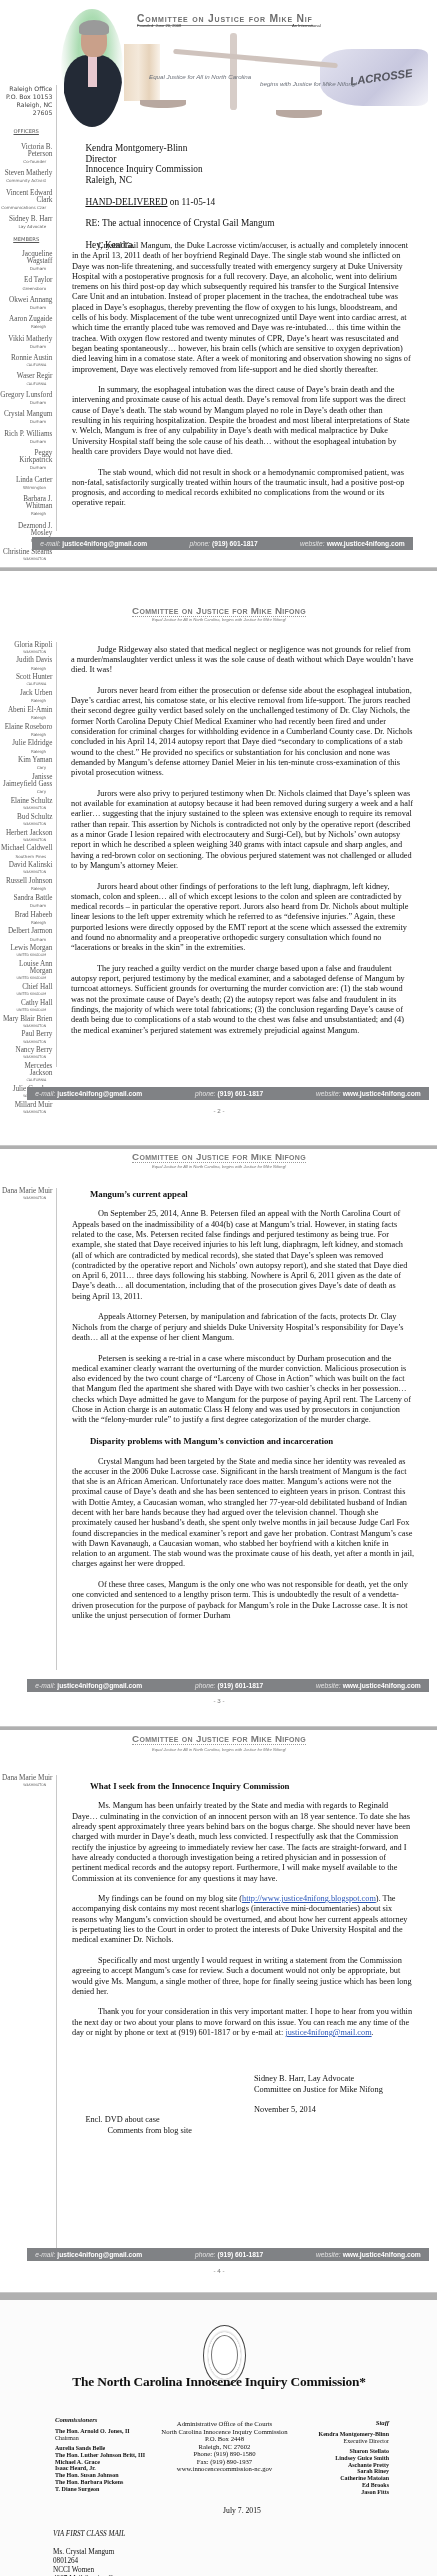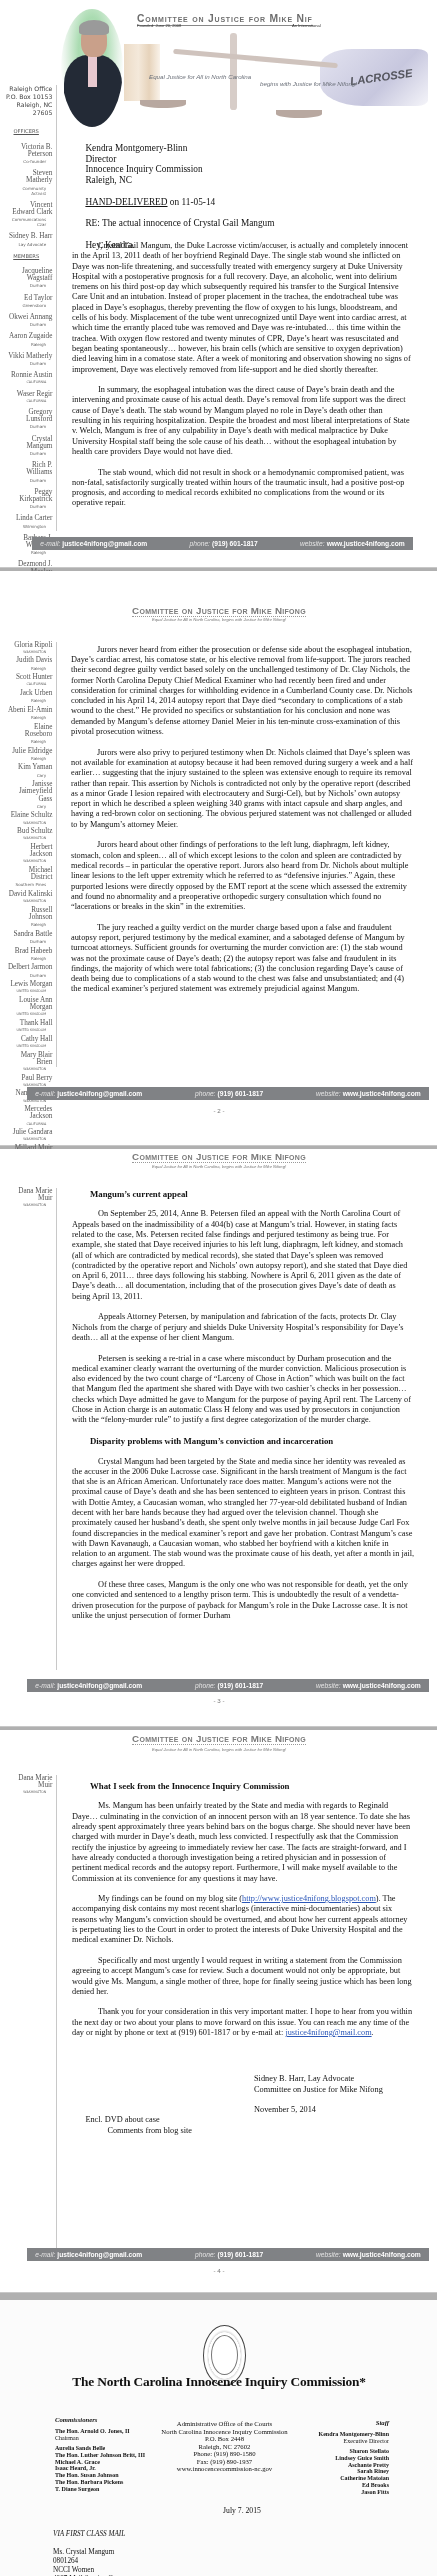--- a/index.html
+++ b/index.html
@@ -28,21 +28,21 @@
   .lax-text { position: absolute; left: 350px; top: 71px; font-family: "Liberation Sans", sans-serif; font-style: italic; font-weight: bold; font-size: 11.3px; color: #55565f; transform: rotate(-8deg); }
   .tag1 { position: absolute; left: 149px; top: 73px; font-family: "Liberation Sans", sans-serif; font-style: italic; font-size: 6.2px; color: #6a6f78; }
   .tag2 { position: absolute; left: 260px; top: 80px; font-family: "Liberation Sans", sans-serif; font-style: italic; font-size: 6.2px; color: #6a6f78; }
   .exhibit { position: absolute; left: 323px; top: 7.7px; width: 114px; height: 41px; border: 3.6px solid #b3b3f0; border-radius: 7.2px; background: rgba(255,255,255,.85);
     font-family: "Liberation Sans", sans-serif; font-weight: bold; font-size: 19.6px; color: #9c9cf0; display: flex; align-items: center; justify-content: center; letter-spacing: -0.5px; }
 
   
   .side { position: absolute; left: 0; width: 57px; border-right: 0.5px solid #c8c8c8; text-align: right; padding-right: 3.6px; }
   .side .addr { font-family: "DejaVu Sans", sans-serif; font-size: 6.2px; line-height: 8px; color: #444; margin-bottom: 11.3px; }
   .side .hdr { font-family: "DejaVu Sans", sans-serif; font-size: 5.2px; color: #555; text-decoration: underline; text-align: center; margin: 3.1px 0 9.3px; }
-  .side .p { margin-bottom: 6.2px; padding-left: 7px; }
+  .side .p { margin-bottom: 6.2px; }
   .side .nm { font-family: "Liberation Serif", serif; font-size: 7.2px; line-height: 7.2px; color: #555; }
   .side .loc { font-family: "DejaVu Sans", sans-serif; font-size: 4.1px; color: #666; margin-top: 1px; padding-right: 6.2px; }
   .side .loc.caps { font-size: 3.3px; }
 
   
   .body { position: absolute; font-size: 8.3px; line-height: 10.3px; color: #111; }
   .body p { margin-bottom: 10.3px; }
   .indent { text-indent: 26px; }
   .addr-block p { margin: 0; font-size: 9.3px; line-height: 10.8px; }
   h3.sec { font-size: 8.8px; font-weight: bold; margin-bottom: 10.3px; padding-left: 18px; }
@@ -265,21 +265,21 @@
       </div>
       <div class="p" style="margin-bottom: 3.6px;">
         <div class="nm">Bud Schultz</div>
         <div class="loc caps">WASHINGTON</div>
       </div>
       <div class="p" style="margin-bottom: 3.6px;">
         <div class="nm">Herbert Jackson</div>
         <div class="loc caps">WASHINGTON</div>
       </div>
       <div class="p" style="margin-bottom: 3.6px;">
-        <div class="nm">Michael District</div>
+        <div class="nm">Michael Caldwell</div>
         <div class="loc">Southern Pines</div>
       </div>
       <div class="p" style="margin-bottom: 3.6px; text-align: right;">
         <div class="nm">David Kalinski</div>
         <div class="loc caps">WASHINGTON</div>
       </div>
       <div class="p" style="margin-bottom: 3.6px;">
         <div class="nm">Russell Johnson</div>
         <div class="loc">Raleigh</div>
       </div>
@@ -297,21 +297,21 @@
       </div>
       <div class="p" style="margin-bottom: 3.6px;">
         <div class="nm">Lewis Morgan</div>
         <div class="loc caps">UNITED KINGDOM</div>
       </div>
       <div class="p" style="margin-bottom: 3.6px;">
         <div class="nm">Louise Ann Morgan</div>
         <div class="loc caps">UNITED KINGDOM</div>
       </div>
       <div class="p" style="margin-bottom: 3.6px;">
-        <div class="nm">Thank Hall</div>
+        <div class="nm">Chief Hall</div>
         <div class="loc caps">UNITED KINGDOM</div>
       </div>
       <div class="p" style="margin-bottom: 3.6px;">
         <div class="nm">Cathy Hall</div>
         <div class="loc caps">UNITED KINGDOM</div>
       </div>
       <div class="p" style="margin-bottom: 3.6px;">
         <div class="nm">Mary Blair Brien</div>
         <div class="loc caps">WASHINGTON</div>
       </div>
@@ -331,20 +331,21 @@
         <div class="nm">Julie Gandara</div>
         <div class="loc caps">WASHINGTON</div>
       </div>
       <div class="p" style="margin-bottom: 3.6px;">
         <div class="nm">Millard Muir</div>
         <div class="loc caps">WASHINGTON</div>
       </div>
     </div>
 
   <div class="body" style="left:71px;top:74px;width:344px;">
+    <p class="indent">Judge Ridgeway also stated that medical neglect or negligence was not grounds for relief from a murder/manslaughter verdict unless it was the sole cause of death without which Daye wouldn’t have died.  It was!</p>
     <p class="indent">Jurors never heard from either the prosecution or defense side about the esophageal intubation, Daye’s cardiac arrest, his comatose state, or his elective removal from life-support.  The jurors reached their second degree guilty verdict based solely on the unchallenged testimony of Dr. Clay Nichols, the former North Carolina Deputy Chief Medical Examiner who had recently been fired and under consideration for criminal charges for withholding evidence in a Cumberland County case.  Dr. Nichols concluded in his April 14, 2014 autopsy report that Daye died “secondary to complications of a stab wound to the chest.”  He provided no specifics or substantiation for his conclusion and none was demanded by Mangum’s defense attorney Daniel Meier in his ten-minute cross-examination of this pivotal prosecution witness.</p>
     <p class="indent">Jurors were also privy to perjured testimony when Dr. Nichols claimed that Daye’s spleen was not available for examination at autopsy because it had been removed during surgery a week and a half earlier… suggesting that the injury sustained to the spleen was extensive enough to require its removal rather than repair.  This assertion by Nichols is contradicted not only by the operative report (described as a minor Grade I lesion repaired with electrocautery and Surgi-Cel), but by Nichols’ own autopsy report in which he described a spleen weighing 340 grams with intact capsule and sharp angles, and having a red-brown color on sectioning.  The obvious perjured statement was not challenged or alluded to by Mangum’s attorney Meier.</p>
     <p class="indent">Jurors heard about other findings of perforations to the left lung, diaphragm, left kidney, stomach, colon and spleen… all of which except lesions to the colon and spleen are contradicted by medical records – in particular the operative report.  Jurors also heard from Dr. Nichols about multiple linear lesions to the left upper extremity which he referred to as “defensive injuries.”  Again, these purported lesions were directly opposed by the EMT report at the scene which assessed the extremity and found no abnormality and a preoperative orthopedic surgery consultation which found no “lacerations or breaks in the skin” in the extremities.</p>
     <p class="indent">The jury reached a guilty verdict on the murder charge based upon a false and fraudulent autopsy report, perjured testimony by the medical examiner, and a sabotaged defense of Mangum by turncoat attorneys.  Sufficient grounds for overturning the murder conviction are: (1) the stab wound was not the proximate cause of Daye’s death; (2) the autopsy report was false and fraudulent in its findings, the majority of which were total fabrications; (3) the conclusion regarding Daye’s cause of death being due to complications of a stab wound to the chest was false and unsubstantiated; and (4) the medical examiner’s perjured statement was extremely prejudicial against Mangum.</p>
   </div>
 
   <div class="footbar" style="left:27px;top:516px;width:402px;">
     <span><span class="lbl">e-mail:</span><span>justice4nifong@gmail.com</span></span>
     <span><span class="lbl">phone:</span><span>(919) 601-1817</span></span>
     <span><span class="lbl">website:</span><span>www.justice4nifong.com</span></span>

